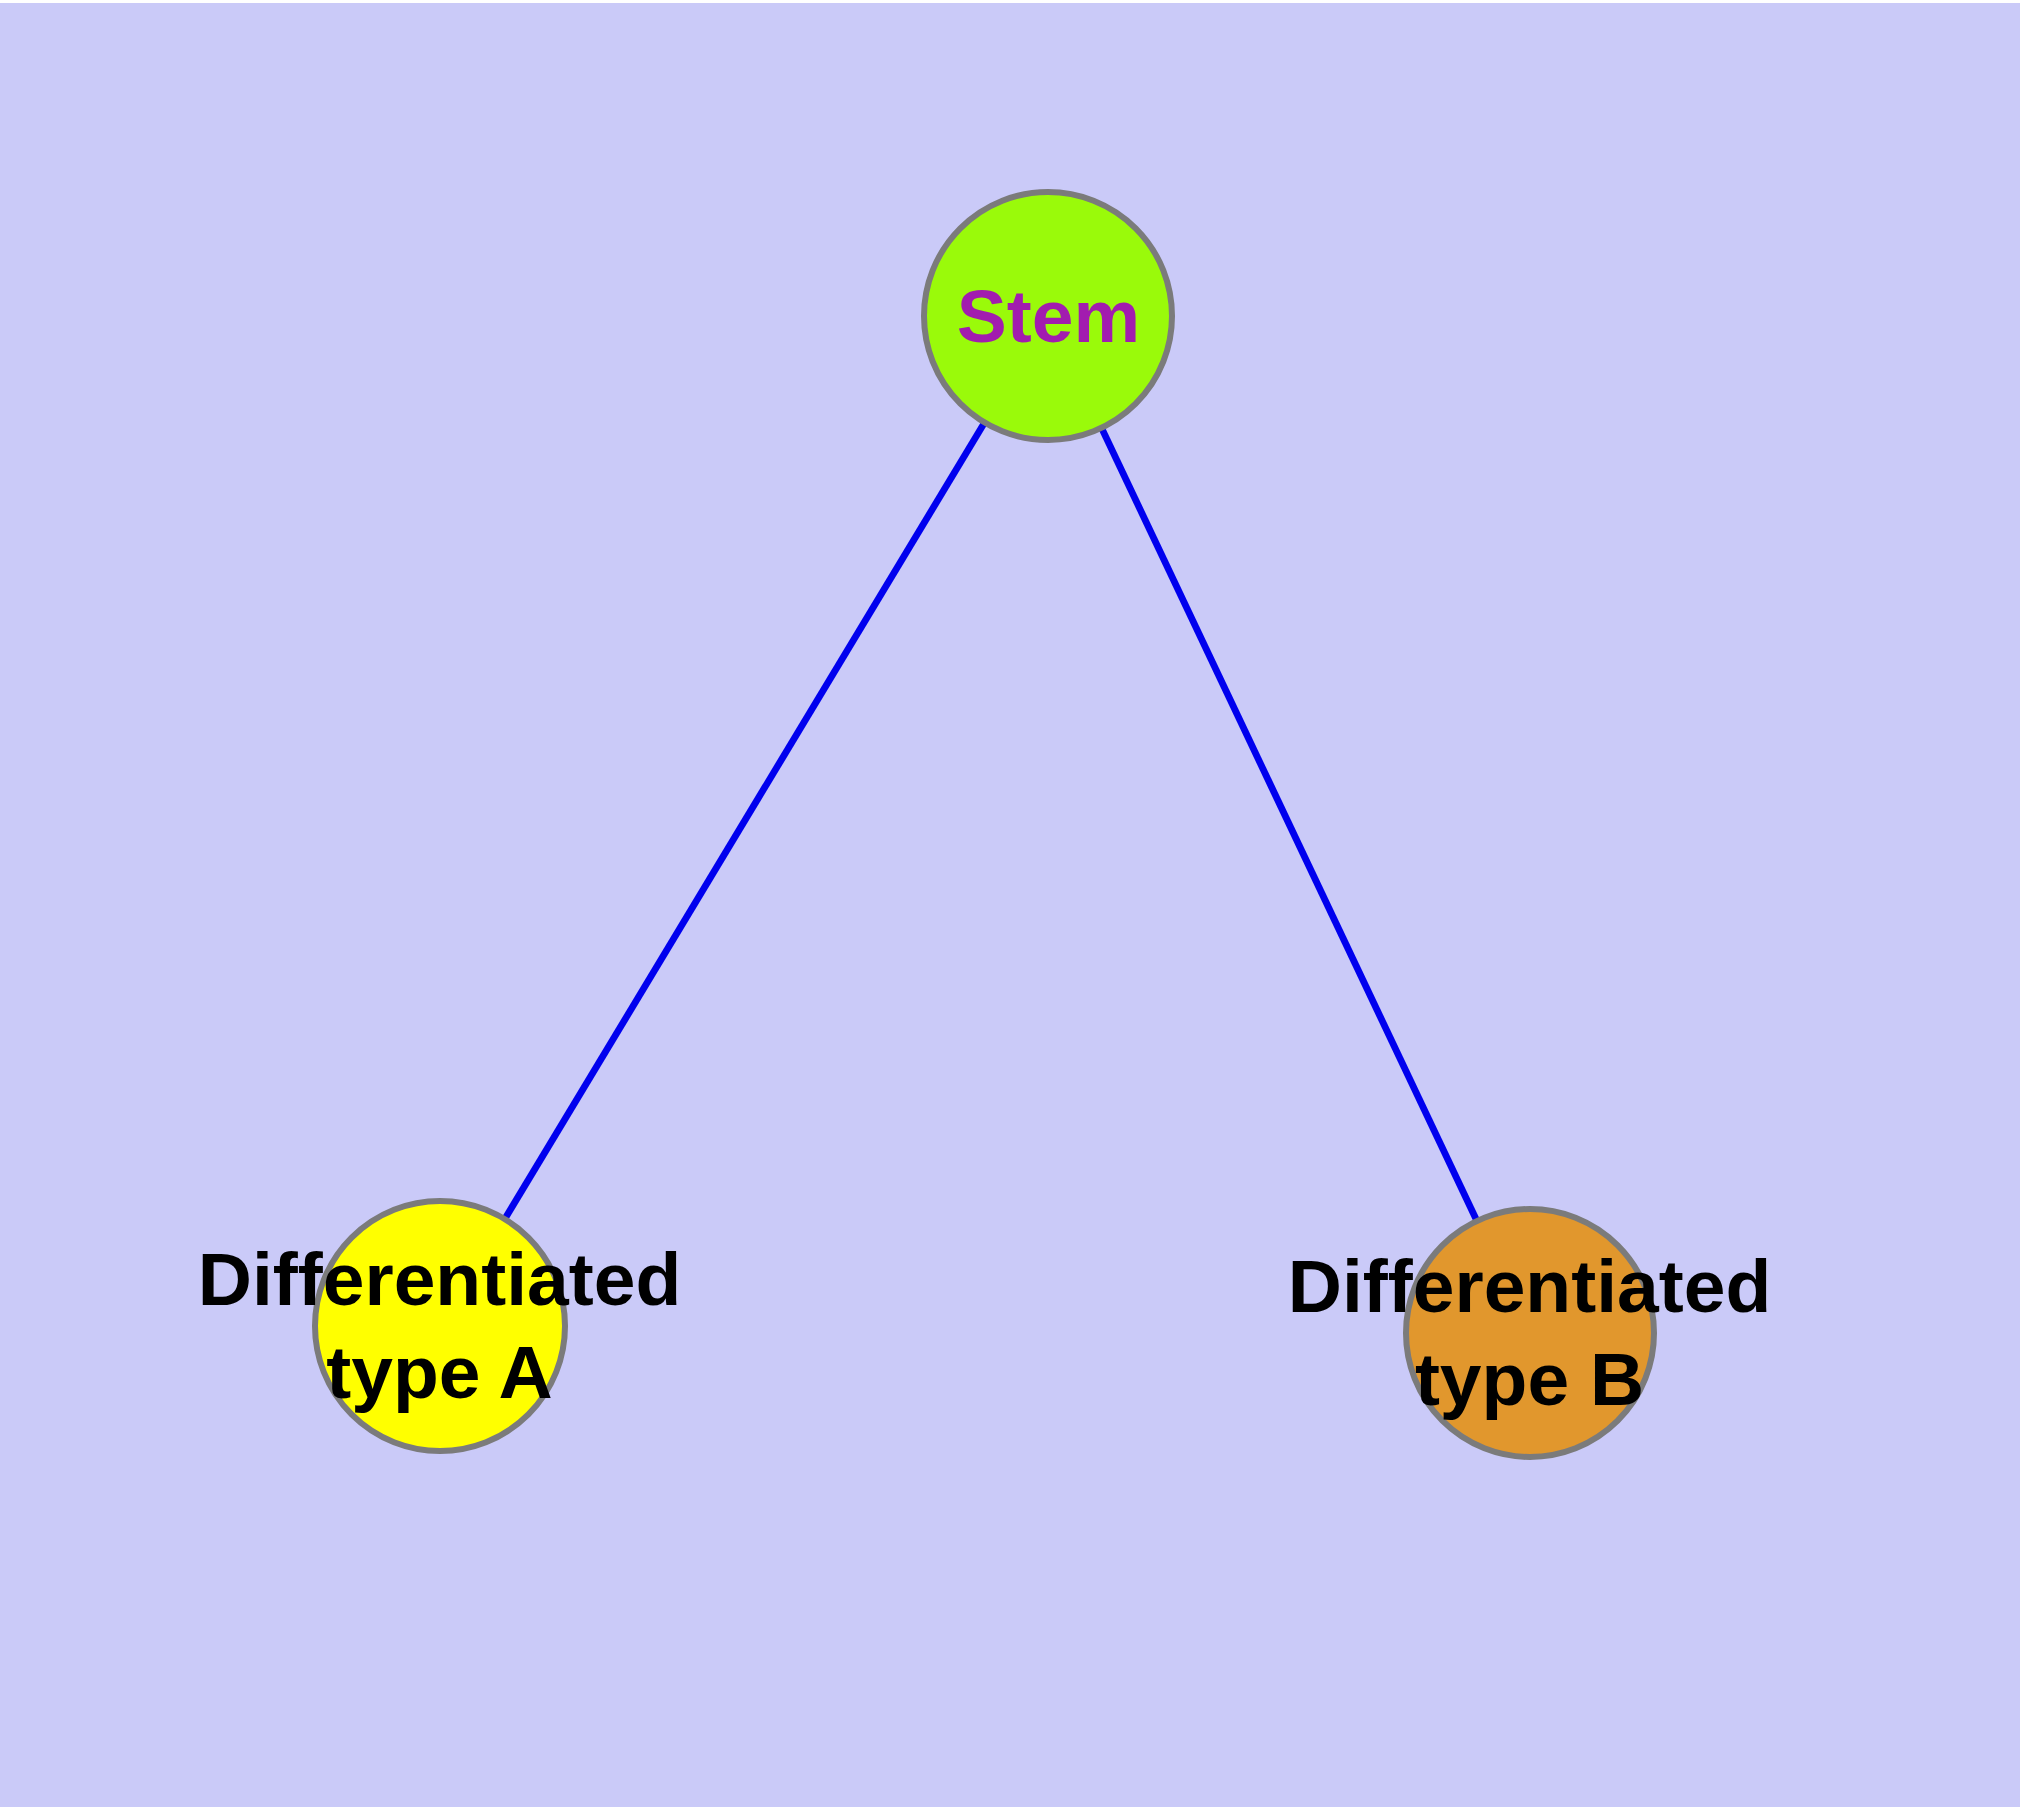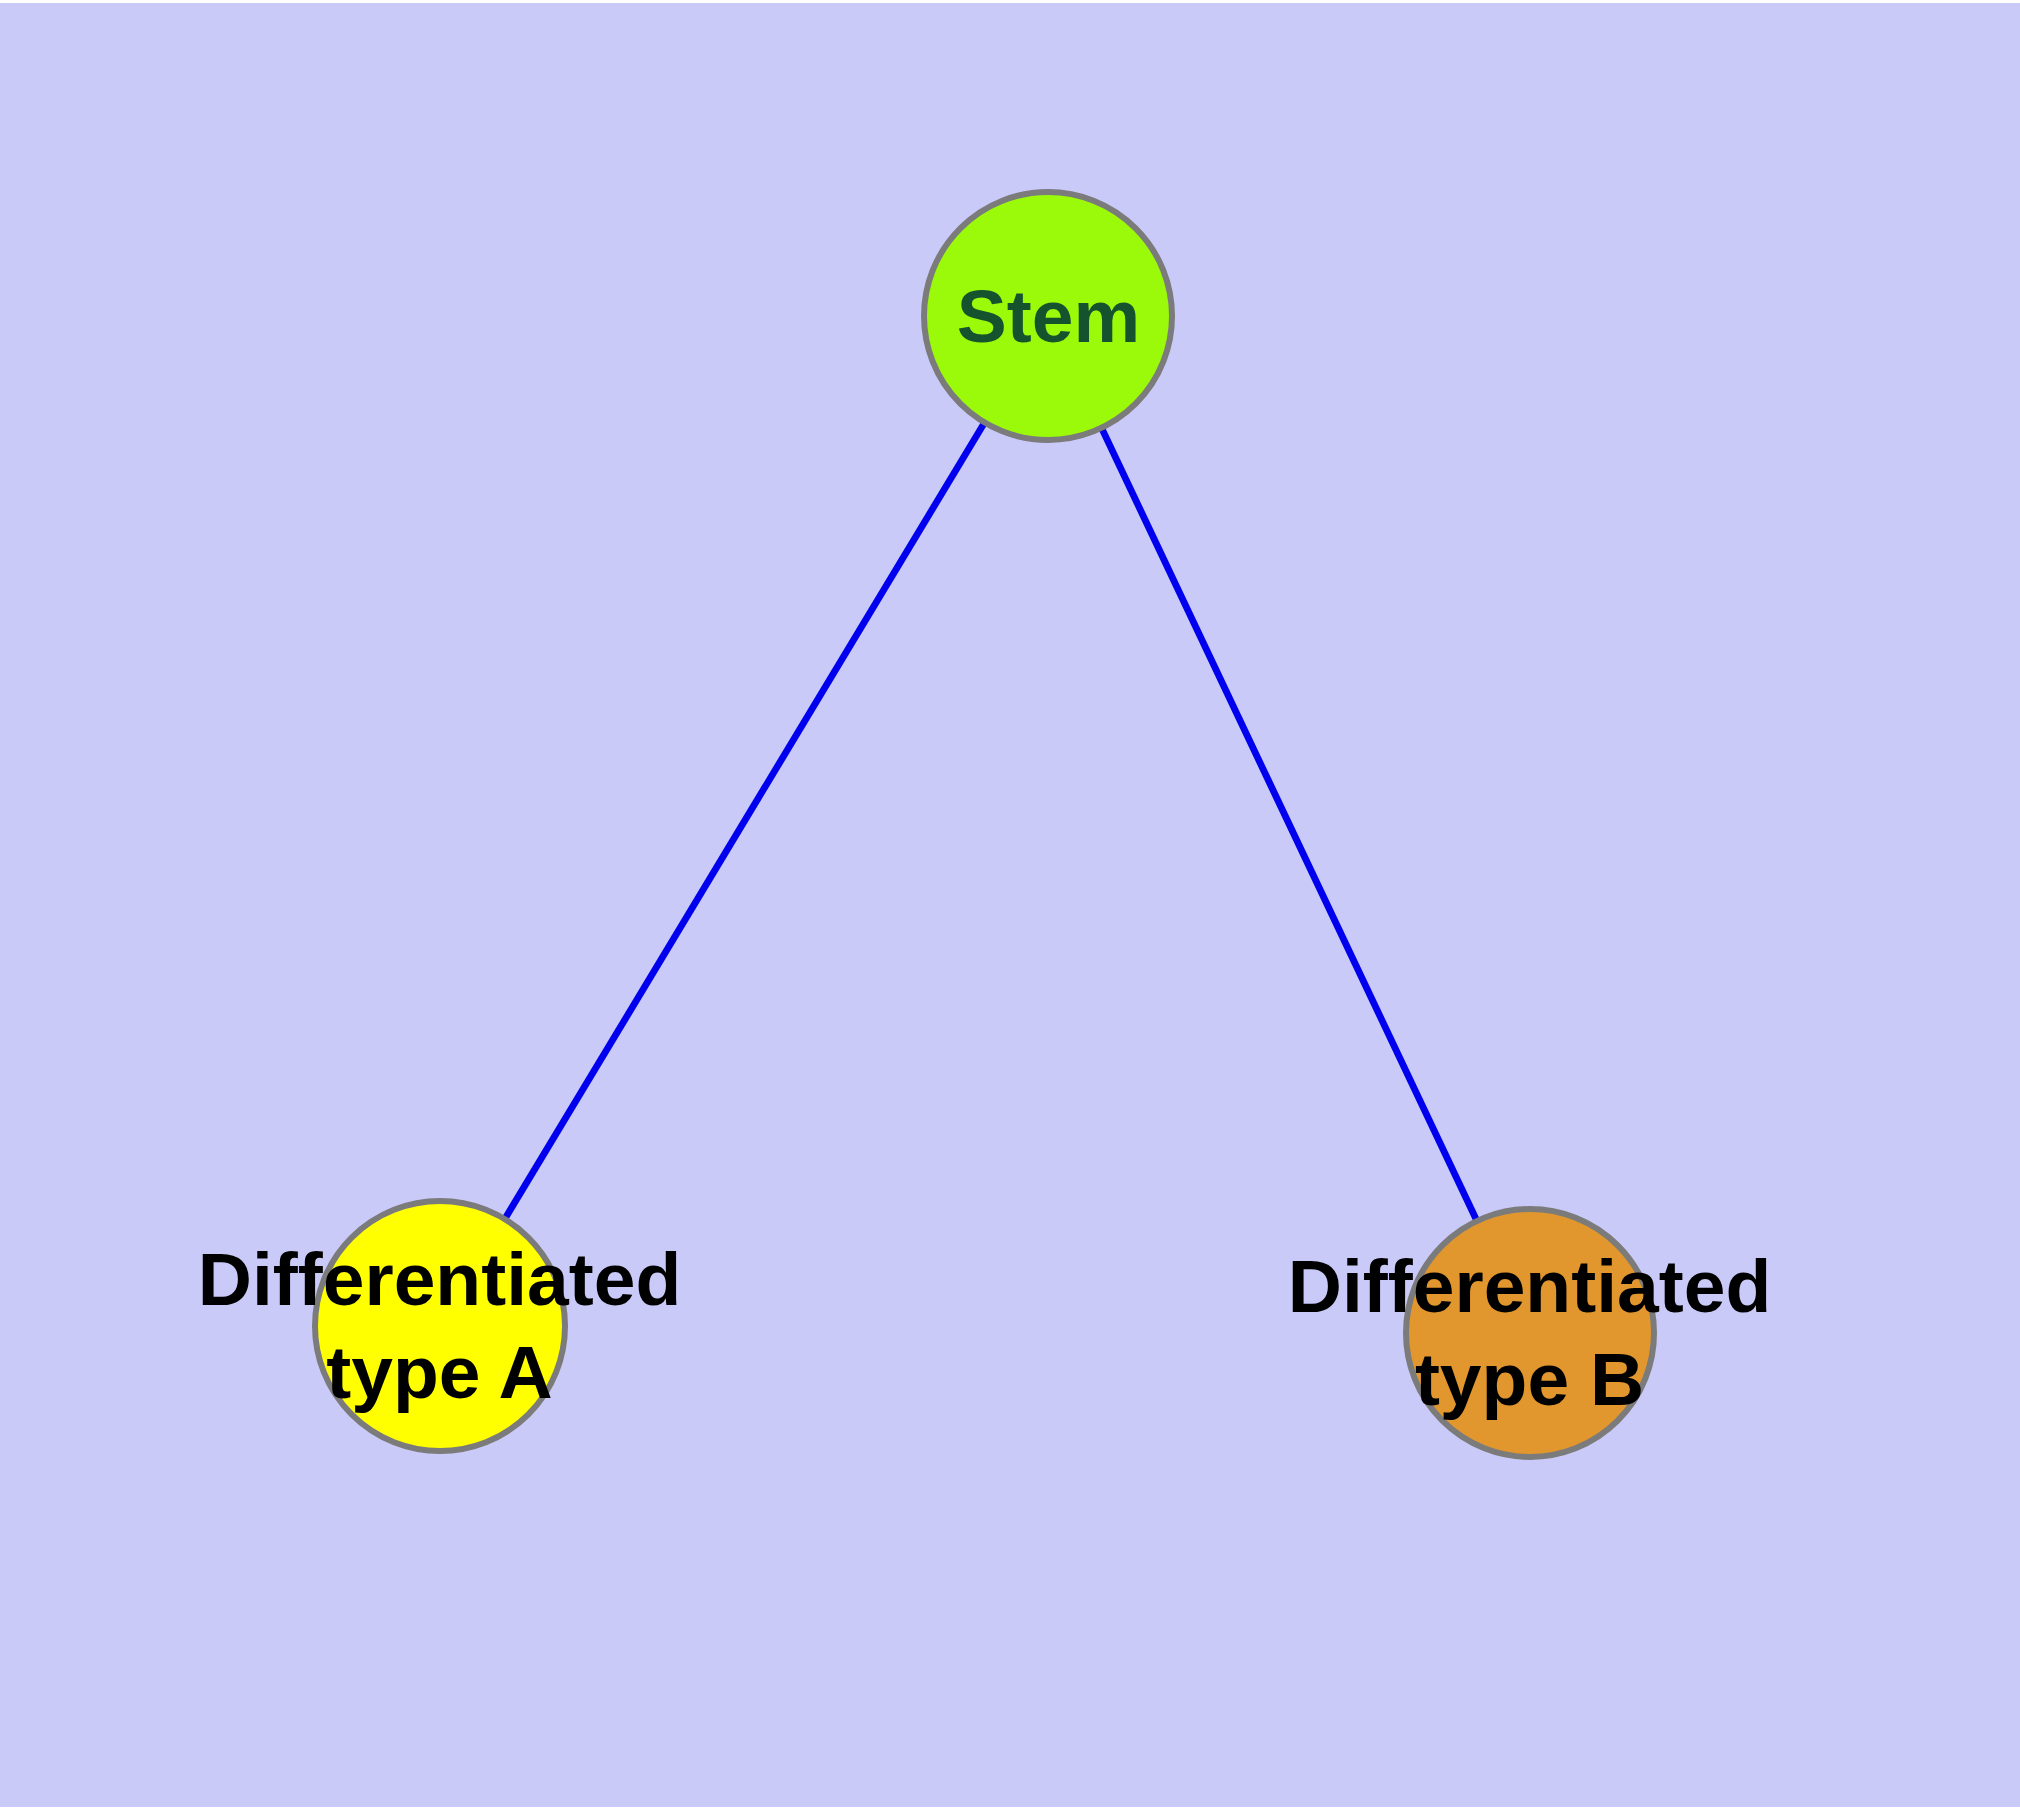--- a/index.html
+++ b/index.html
@@ -67,21 +67,21 @@
     <line class="edge" x1="1237" y1="373" x2="519" y2="1565" stroke="#0000EE"></line>
     <line class="edge" x1="1237" y1="373" x2="1805" y2="1573" stroke="#0000EE"></line>
   </svg>
 
   <div class="node node-stem" style="background-color: rgb(154, 250, 10); border-color: rgb(123, 123, 123);"></div>
 
   <div class="node node-type-a" style="background-color: rgb(255, 255, 0); border-color: rgb(123, 123, 123);"></div>
 
   <div class="node node-type-b" style="background-color: rgb(225, 151, 45); border-color: rgb(123, 123, 123);"></div>
 
-  <div class="node-label label-stem" style="color: #14532d;">Stem</div>
+  <div class="node-label label-stem" style="color: #a21caf;">Stem</div>
 
   <div class="node-label label-type-a" style="color: rgb(0, 0, 0);">Differentiated
 type A</div>
 
   <div class="node-label label-type-b" style="color: rgb(0, 0, 0);">Differentiated
 type B</div>
 
 </div>
 
 

